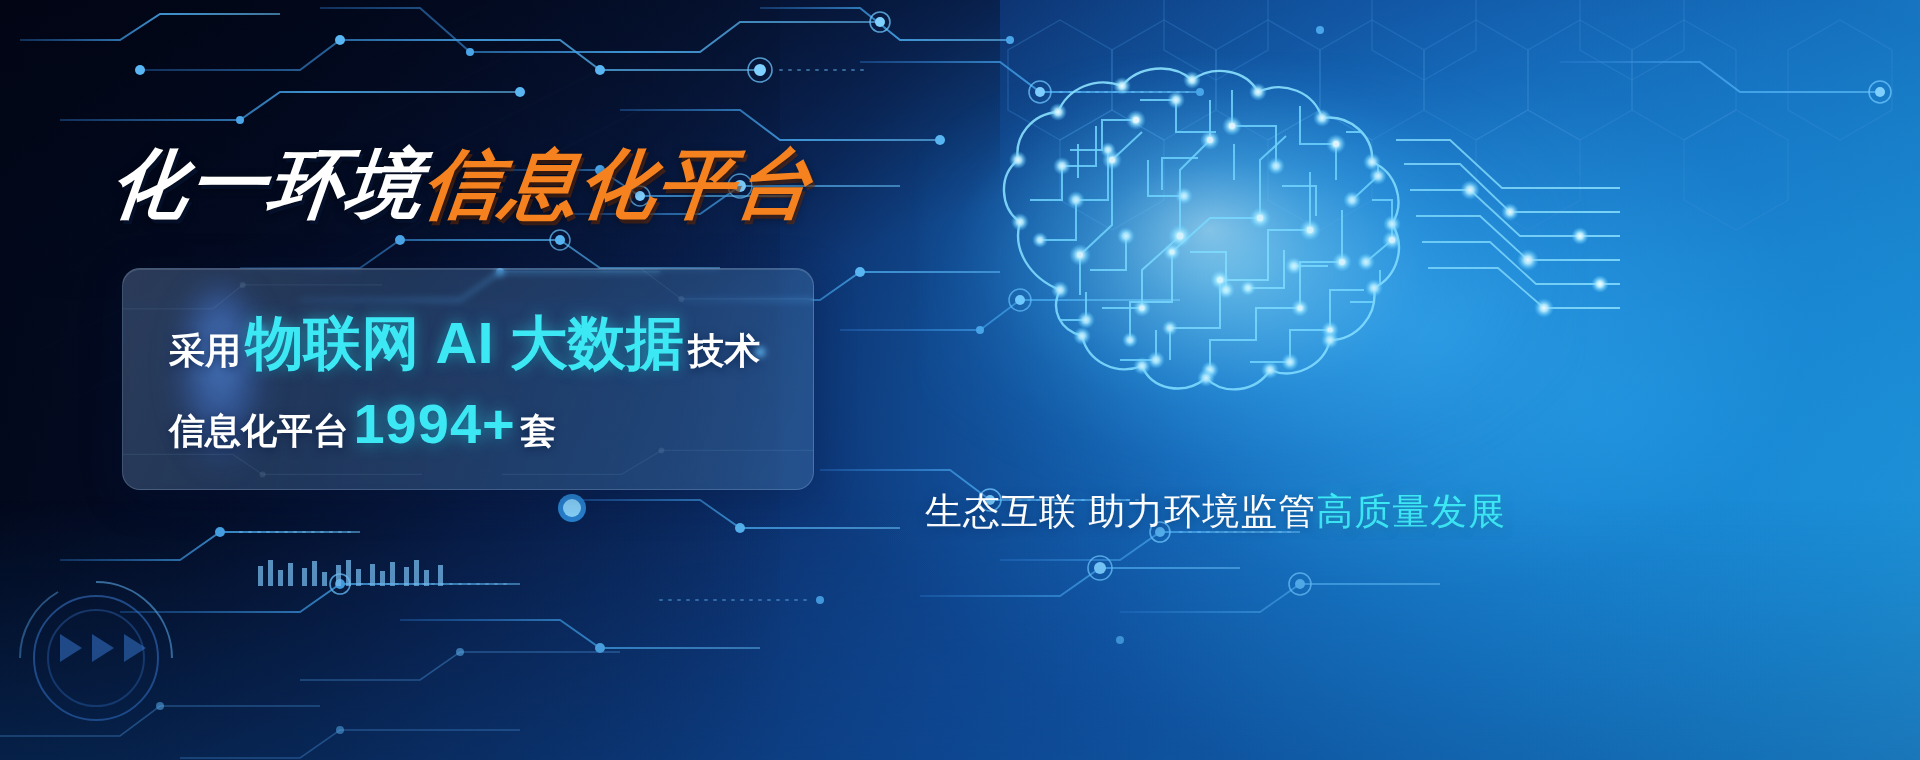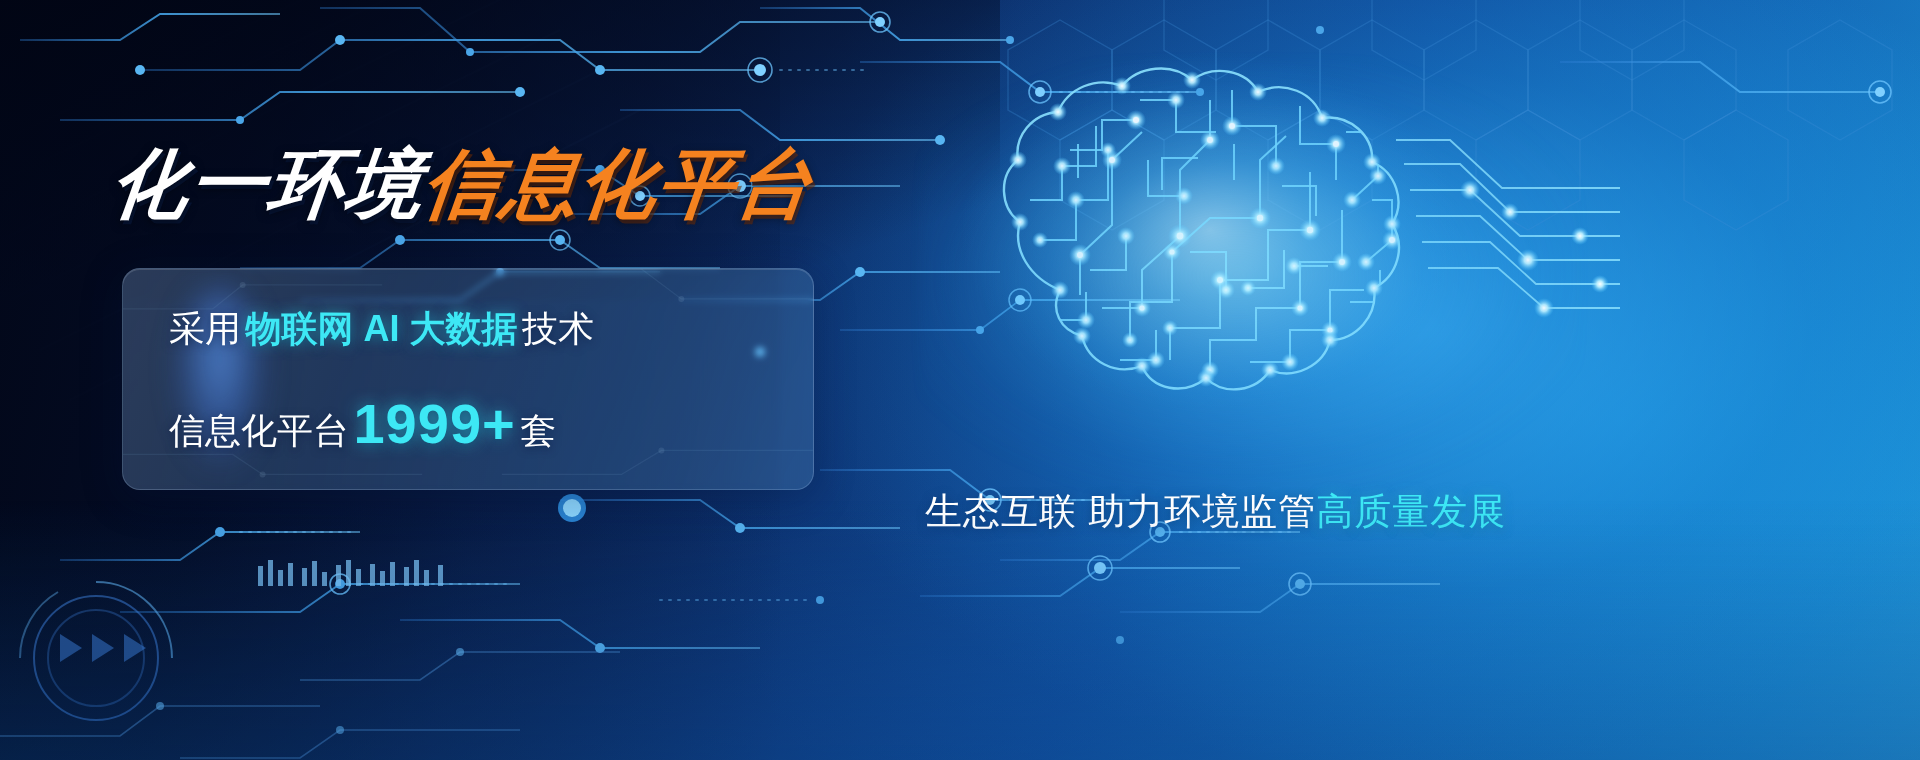--- a/index.html
+++ b/index.html
@@ -83,23 +83,23 @@
   }
   .card-lines { position:absolute; inset:0; opacity:0.5; }
 
   .card-row {
     position:absolute; left:46px; white-space:nowrap;
     font-family:"Liberation Sans","DejaVu Sans",sans-serif;
   }
   .row1 { top:36px; }
   .row2 { top:122px; }
 
-  .t-wh { color:#ffffff; font-size:36px; font-weight:normal; vertical-align:baseline;
+  .t-wh { color:#ffffff; font-size:36px; font-weight:bold; vertical-align:baseline;
           text-shadow:0 2px 8px rgba(0,20,60,0.6);margin-top:36px; }
-  .t-cy { color:#3DE8F5; font-size:36px; font-weight:bold; vertical-align:baseline;
+  .t-cy { color:#3DE8F5; font-size:58px; font-weight:bold; vertical-align:baseline;
           text-shadow:0 0 14px rgba(60,230,250,0.55), 0 2px 8px rgba(0,30,70,0.6); }
   .t-num { color:#3DE8F5; font-size:56px; font-weight:bold; vertical-align:baseline;
            letter-spacing:1px;
            text-shadow:0 0 16px rgba(60,230,250,0.6), 0 2px 8px rgba(0,30,70,0.6); }
 
   
   .tagline {
     position:absolute; left:925px; top:487px; white-space:nowrap;
     font-size:37px; font-weight:normal; letter-spacing:1px;
     font-family:"Liberation Sans","DejaVu Sans",sans-serif;
@@ -482,21 +482,21 @@
     </svg>
 
     <div class="card-row row1">
       <span class="t-wh">采用</span>
       <span class="t-cy">物联网 AI 大数据</span>
       <span class="t-wh">技术</span>
     </div>
 
     <div class="card-row row2">
       <span class="t-wh">信息化平台</span>
-      <span class="t-num">1999+</span>
+      <span class="t-num">1994+</span>
       <span class="t-wh">套</span>
     </div>
   </div>
 
   <div class="tagline">
     <span class="w">生态互联 助力环境监管</span><span class="c">高质量发展</span>
   </div>
 
   <svg class="hud" viewBox="0 0 760 230">
     <g fill="none" stroke="#3f7fd8" stroke-opacity="0.55" stroke-width="2">

